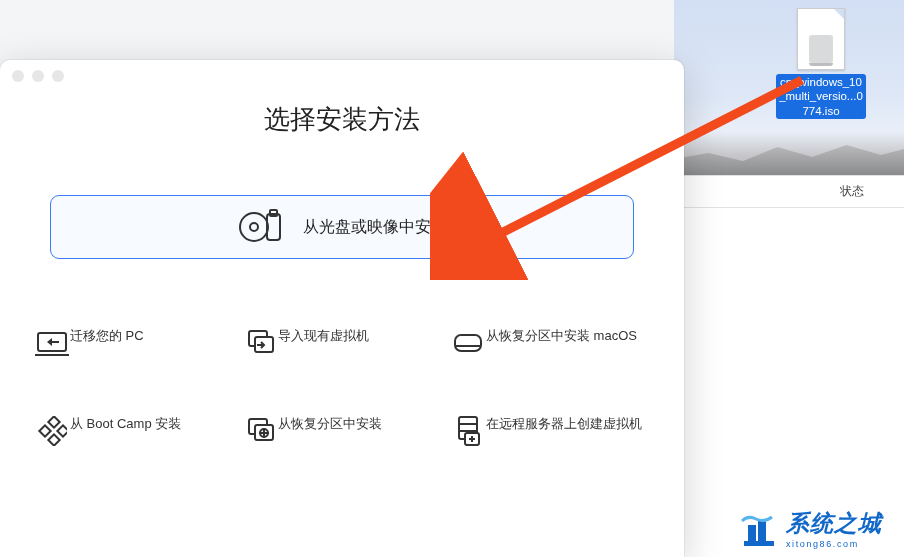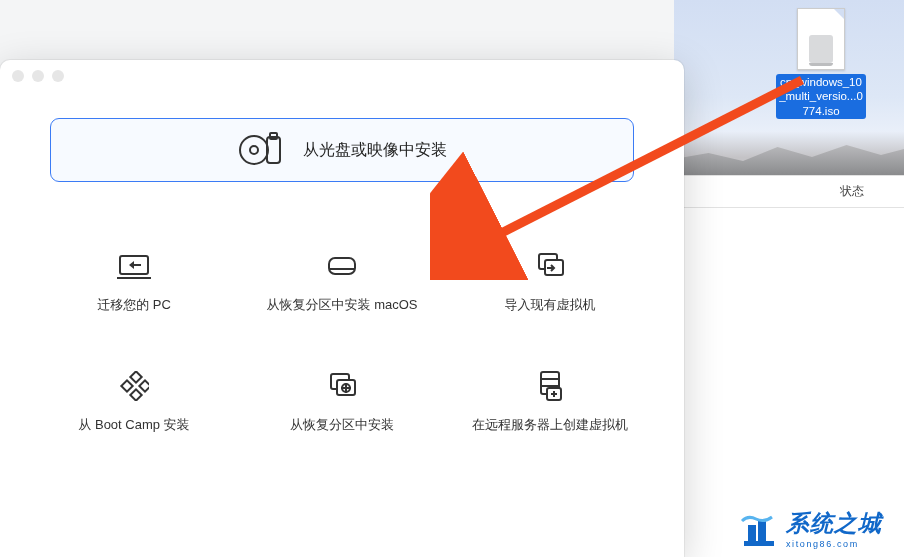--- a/index.html
+++ b/index.html
@@ -124,22 +124,22 @@
     font-size:13px;
     margin-top:18px;
   }
   .option-grid {
     display:grid;
     grid-template-columns: repeat(3, 1fr);
     gap: 0;
     margin: 60px 30px 0;
   }
   .option {
-    display:flex; flex-direction:column; align-items:center;
-    gap:14px;
+    display:flex; flex-direction:row; align-items:flex-start;
+    gap:0;
     font-size:13px;
     color:#333;
     padding: 8px 4px;
   }
   .option .ico {
     width:36px; height:32px;
     display:flex; align-items:center; justify-content:center;
   }
   .row2 { margin-top: 40px; }
   
@@ -184,20 +184,21 @@
   </div>
 </div>
 
 <div class="dialog">
   <div class="traffic">
     <span></span>
     <span></span>
     <span></span>
   </div>
 
+  <h1>选择安装方法</h1>
 
   <div class="primary-option">
     <span class="ico">
       <svg width="48" height="38" viewBox="0 0 48 38" fill="none" stroke="#333" stroke-width="2">
         <circle cx="17" cy="19" r="14"></circle>
         <circle cx="17" cy="19" r="4"></circle>
         <rect x="30" y="6" width="13" height="26" rx="3"></rect>
         <rect x="33" y="2" width="7" height="6" rx="1"></rect>
       </svg>
     </span>
@@ -213,37 +214,37 @@
           <rect x="3" y="4" width="28" height="18" rx="2"></rect>
           <line x1="0" y1="26" x2="34" y2="26"></line>
           <polyline points="12,13 17,9 17,17" fill="#333" stroke="none"></polyline>
           <line x1="17" y1="13" x2="24" y2="13"></line>
         </svg>
       </span>
       <span>迁移您的 PC</span>
     </div>
     <div class="option">
       <span class="ico">
-        <svg width="34" height="28" viewBox="0 0 34 28" fill="none" stroke="#333" stroke-width="2">
-          <rect x="4" y="6" width="26" height="16" rx="6"></rect>
-          <line x1="4" y1="17" x2="30" y2="17"></line>
-        </svg>
-      </span>
-      <span>从恢复分区中安装 macOS</span>
-    </div>
-    <div class="option">
-      <span class="ico">
         <svg width="34" height="30" viewBox="0 0 34 30" fill="none" stroke="#333" stroke-width="2">
           <rect x="6" y="3" width="18" height="15" rx="2"></rect>
           <rect x="12" y="9" width="18" height="15" rx="2" fill="#fff"></rect>
           <polyline points="18,14 21,17 18,20"></polyline>
           <line x1="14" y1="17" x2="21" y2="17"></line>
         </svg>
       </span>
       <span>导入现有虚拟机</span>
+    </div>
+    <div class="option">
+      <span class="ico">
+        <svg width="34" height="28" viewBox="0 0 34 28" fill="none" stroke="#333" stroke-width="2">
+          <rect x="4" y="6" width="26" height="16" rx="6"></rect>
+          <line x1="4" y1="17" x2="30" y2="17"></line>
+        </svg>
+      </span>
+      <span>从恢复分区中安装 macOS</span>
     </div>
 
     <div class="option row2">
       <span class="ico">
         <svg width="30" height="30" viewBox="0 0 30 30" fill="none" stroke="#333" stroke-width="2">
           <rect x="13" y="2" width="8" height="8" transform="rotate(45 17 6)"></rect>
           <rect x="13" y="20" width="8" height="8" transform="rotate(45 17 24)"></rect>
           <rect x="4" y="11" width="8" height="8" transform="rotate(45 8 15)"></rect>
           <rect x="22" y="11" width="8" height="8" transform="rotate(45 26 15)"></rect>
         </svg>

